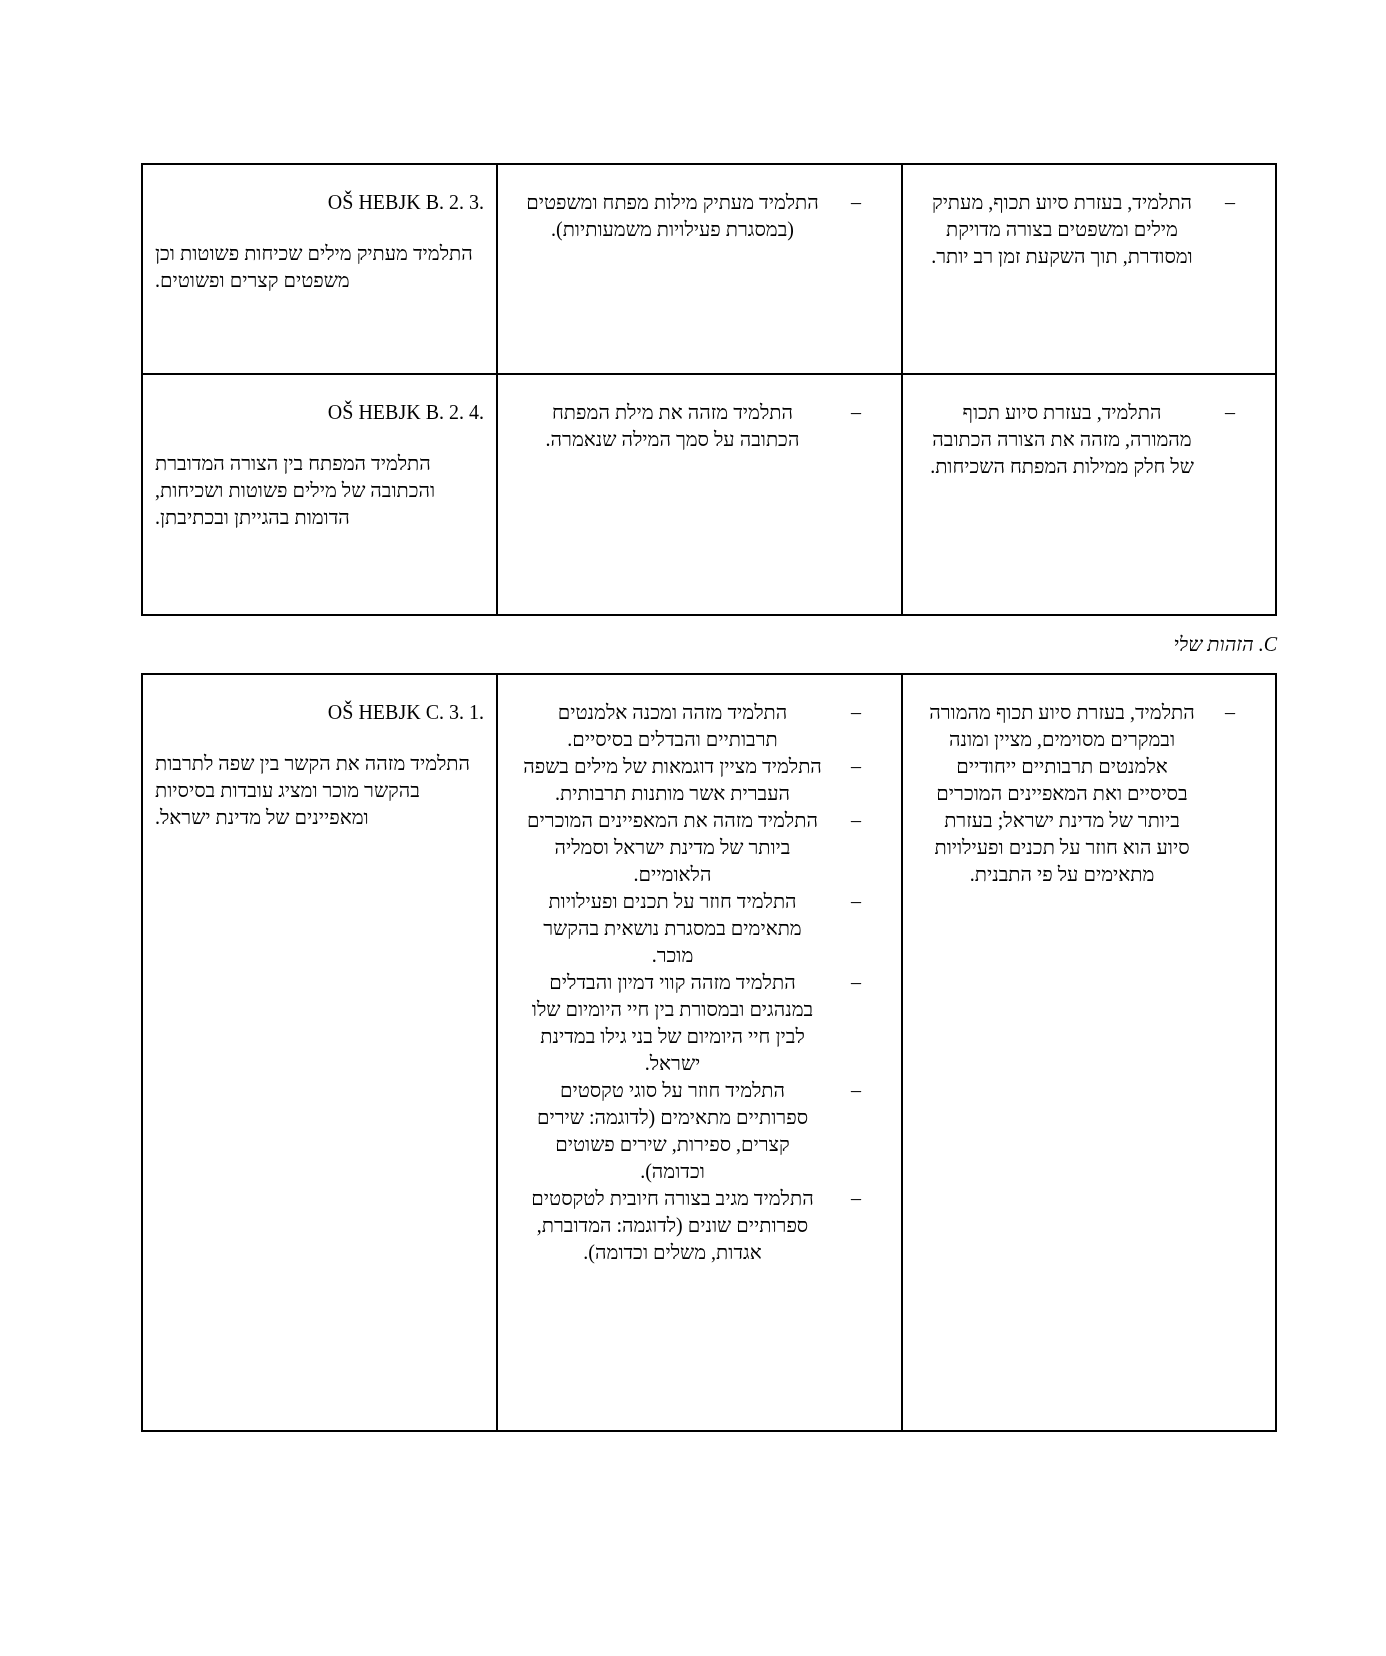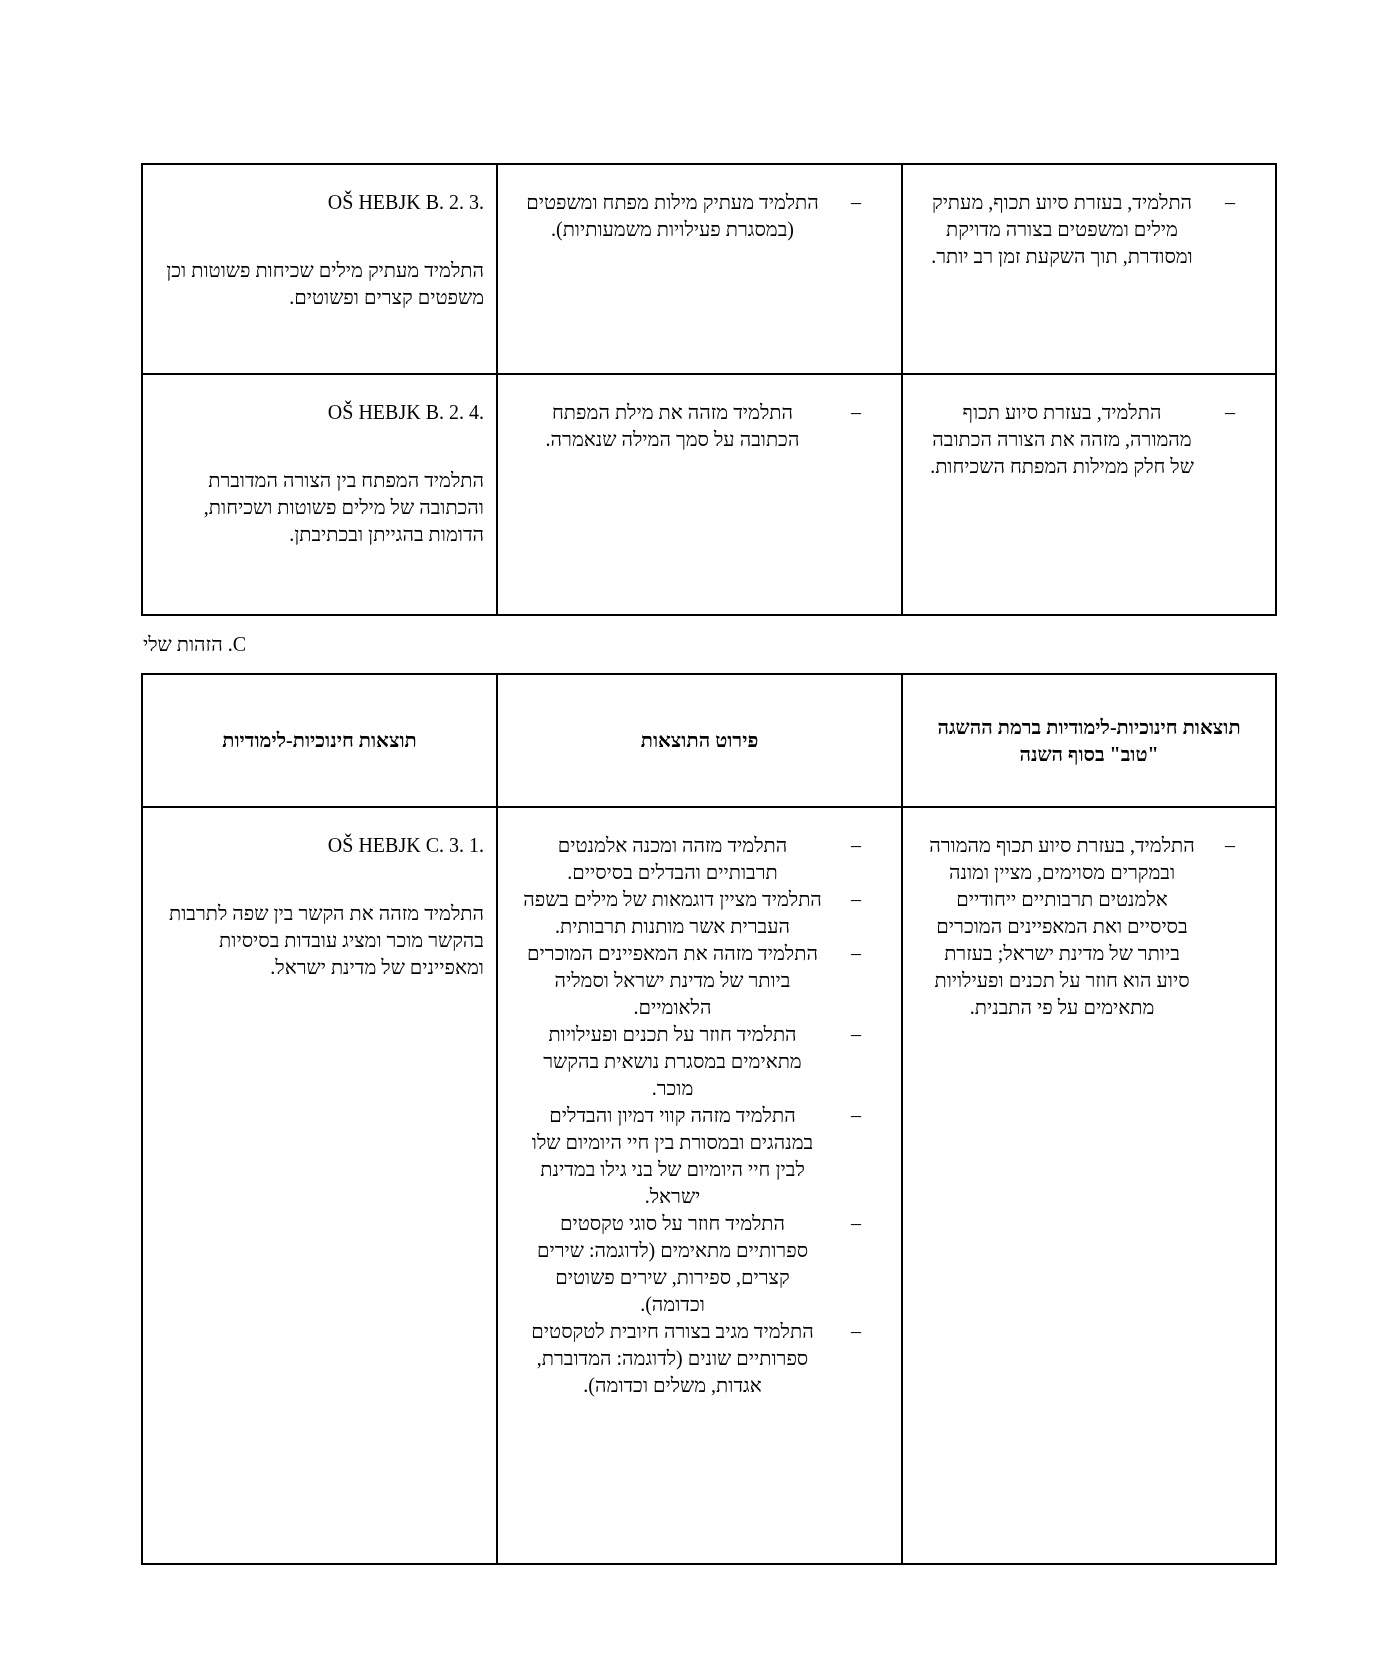--- a/index.html
+++ b/index.html
@@ -40,41 +40,42 @@
     text-align: center;
     font-weight: bold;
     padding: 10px 26px;
   }
   .id-line {
     direction: ltr;
     text-align: right;
     white-space: nowrap;
   }
   .outcome-text {
-    text-align: right;
-    margin-top: 41px;
+    text-align: left;
+    margin-top: 24px;
   }
   .bullet {
     display: flex;
   }
   .bullet .marker {
     flex: 0 0 66px;
     text-align: center;
   }
   .bullet .btext {
     flex: 1 1 auto;
     text-align: center;
     padding-left: 4px;
     margin-left: 8px;
   }
   .section-heading {
-    text-align: left;
+    text-align: right;
     direction: rtl;
     padding: 15px 0;
     height: 27px;
+    font-style: italic;
   }
 </style>
 </head>
 <body>
 
 <div class="content">
 
   <table class="grid">
     <colgroup>
       <col style="width:374px">
@@ -123,25 +124,20 @@
 
   <div class="section-heading">C. הזהות שלי</div>
 
   <table class="grid">
     <colgroup>
       <col style="width:374px">
       <col style="width:405px">
       <col style="width:355px">
     </colgroup>
     <tbody>
-        <tr style="height:133px">
-      <th>תוצאות חינוכיות-לימודיות ברמת ההשגה "טוב" בסוף השנה</th>
-      <th>פירוט התוצאות</th>
-      <th>תוצאות חינוכיות-לימודיות</th>
-    </tr>
     <tr style="height:757px">
       <td>
         <div class="bullet">
           <span class="marker">–</span>
           <div class="btext">התלמיד, בעזרת סיוע תכוף מהמורה ובמקרים מסוימים, מציין ומונה אלמנטים תרבותיים ייחודיים בסיסיים ואת המאפיינים המוכרים ביותר של מדינת ישראל; בעזרת סיוע הוא חוזר על תכנים ופעילויות מתאימים על פי התבנית.</div>
         </div>
       </td>
       <td>
         <div class="bullet">
           <span class="marker">–</span>

